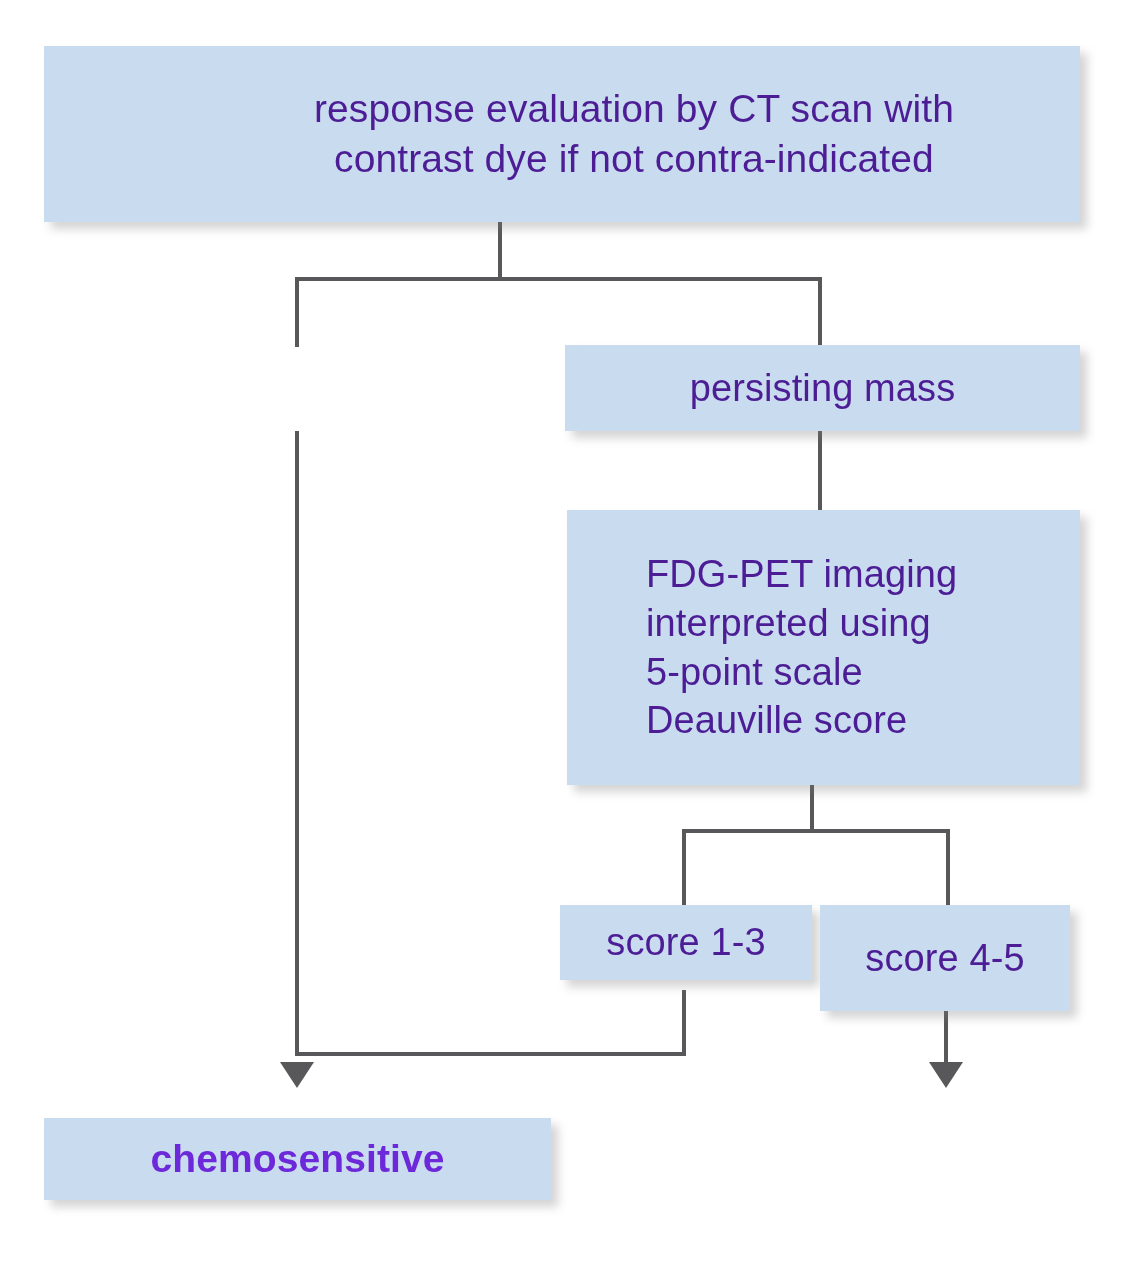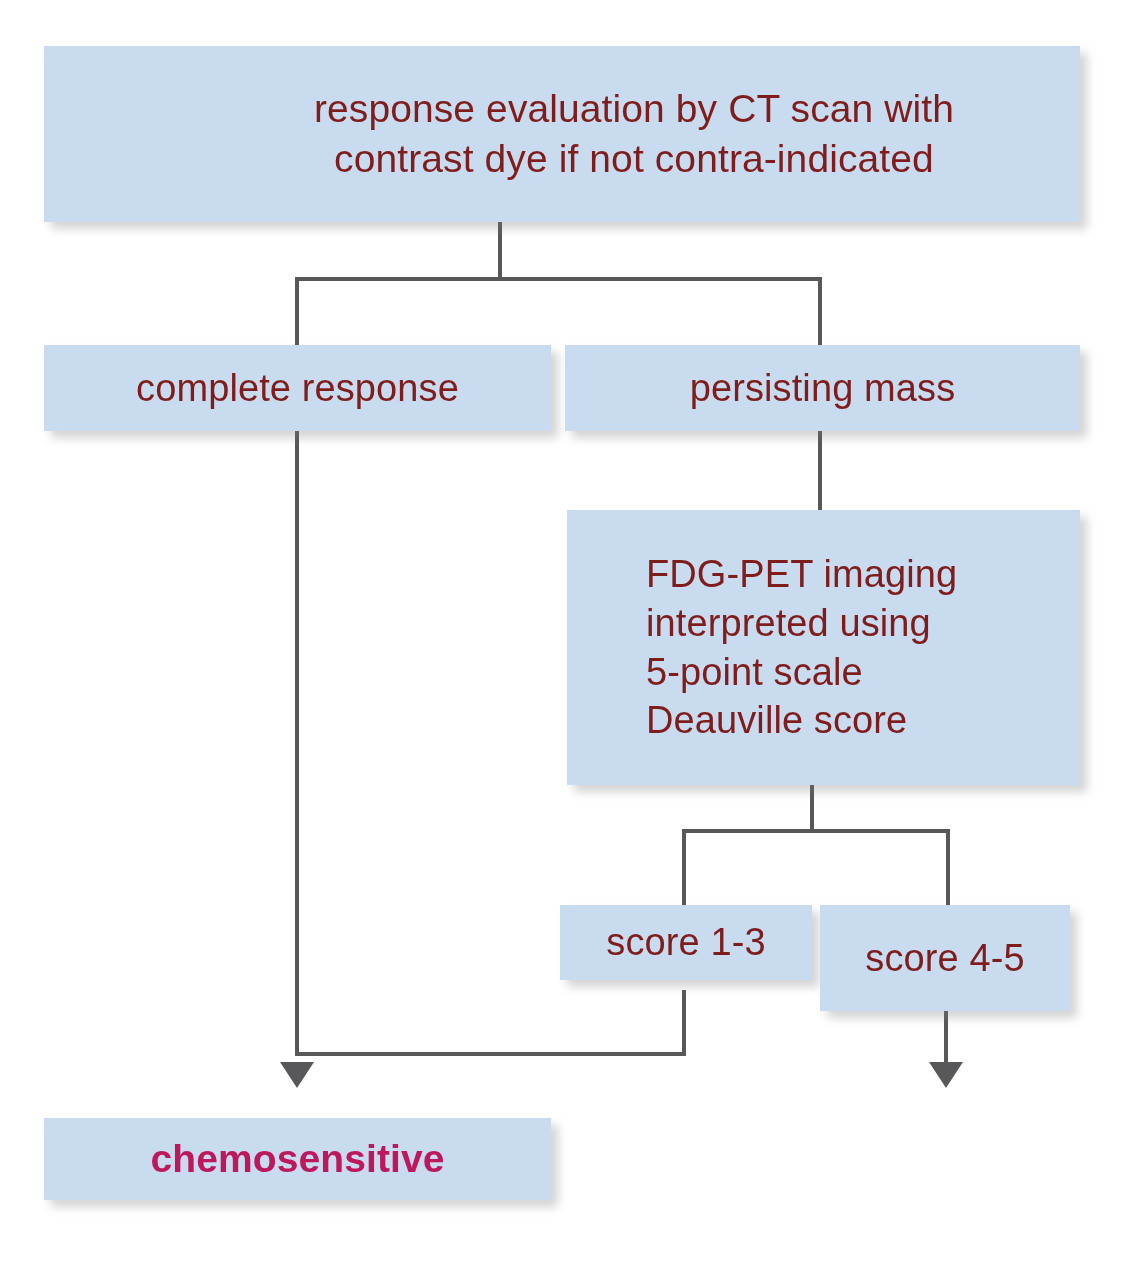--- a/index.html
+++ b/index.html
@@ -18,32 +18,32 @@
     height: 1280px;
     background: #ffffff;
     overflow: hidden;
   }
 
   
   .node {
     position: absolute;
     box-sizing: border-box;
     background: #c9dcef;
-    color: #7f1d1d;
+    color: #4c1d95;
     box-shadow: 7px 7px 9px rgba(120,120,125,0.32);
     display: flex;
     align-items: center;
     line-height: 1.28;
     letter-spacing: 0.1px;
     white-space: pre-line;
     font-weight: 400;
   }
   .node.center { justify-content: center; text-align: center; }
   .node.left   { justify-content: flex-start; text-align: left; }
-  .node.bold   { font-weight: 700; color: #be185d; }
+  .node.bold   { font-weight: 700; color: #6d28d9; }
 
   
   #node-ct {
     left: 44px; top: 46px; width: 1036px; height: 176px;
     padding: 0 0 0 144px;
     font-size: 39px;
   }
   
   #node-complete {
     left: 44px; top: 345px; width: 507px; height: 86px;
@@ -116,21 +116,20 @@
   <div class="edge h" style="left:295px; top:1052px; width:391px;"></div>
 
   <div class="arrowhead" style="left:280px; top:1062px;"></div>
 
   <div class="edge v" style="left:944px; top:990px; height:72px;"></div>
   <div class="arrowhead" style="left:929px; top:1062px;"></div>
 
   <div class="node center" id="node-ct">response evaluation by CT scan with
 contrast dye if not contra-indicated</div>
 
-  <div class="node center" id="node-complete">complete response</div>
 
   <div class="node center" id="node-persist">persisting mass</div>
 
   <div class="node left" id="node-fdg">FDG-PET imaging
 interpreted using
 5-point scale
 Deauville score</div>
 
   <div class="node center" id="node-score13">score 1-3</div>
 

